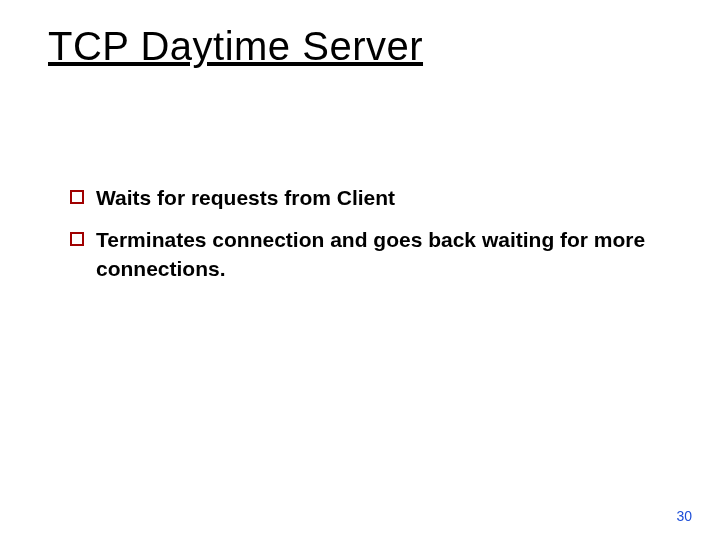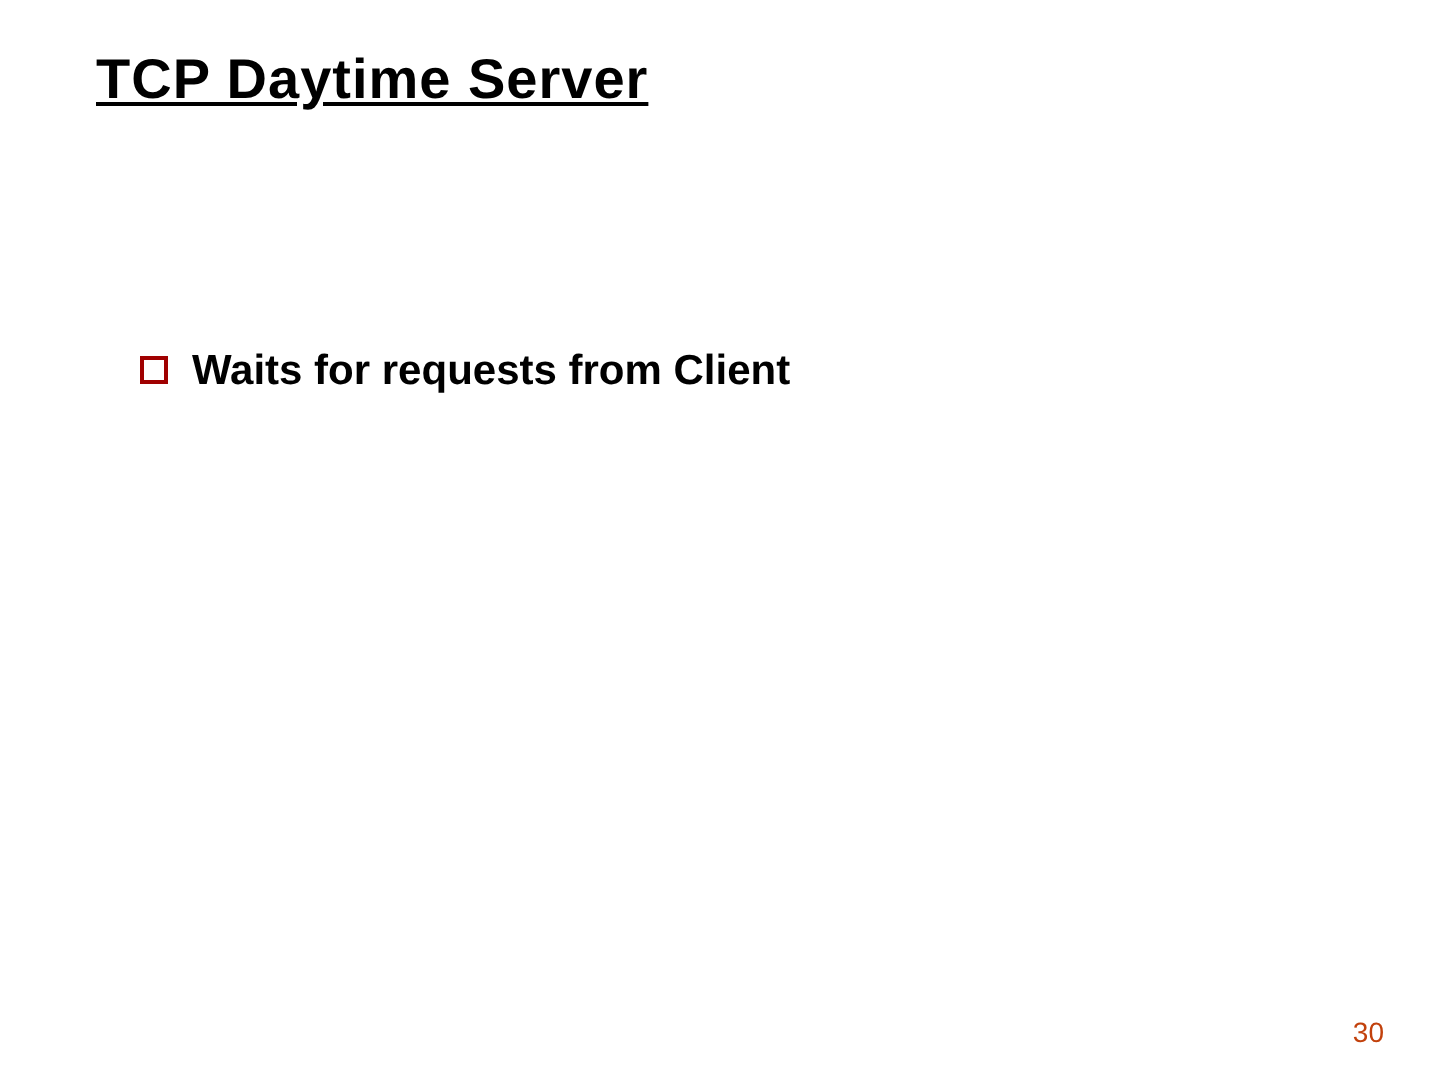--- a/index.html
+++ b/index.html
@@ -16,35 +16,35 @@
   .slide {
     width: 720px;
     height: 540px;
     position: relative;
     box-sizing: border-box;
   }
   .title {
     position: absolute;
     left: 48px;
     top: 24px;
-    font-size: 28px;
-    font-weight: bold;
+    font-size: 40px;
+    font-weight: normal;
     text-decoration: underline;
     letter-spacing: 0.5px;
   }
   .bullets {
     position: absolute;
     left: 70px;
     top: 170px;
     right: 60px;
   }
   .bullet {
     display: flex;
     align-items: flex-start;
-    margin: 2px 0;
+    margin: 14px 0;
     font-size: 21px;
     font-weight: bold;
     line-height: 1.35;
   }
   .bullet .marker {
     flex: 0 0 14px;
     width: 14px;
     height: 14px;
     border: 2px solid #a00000;
     background: #ffffff;
@@ -54,31 +54,35 @@
   }
   .bullet .text {
     flex: 1;
   }
   .page-number {
     position: absolute;
     right: 28px;
     bottom: 16px;
     font-family: Arial, sans-serif;
     font-size: 14px;
-    color: #c2410c;
+    color: #1d4ed8;
   }
 </style>
 </head>
 <body>
 
 <div class="slide">
 
   <div class="title">TCP Daytime Server</div>
 
   <div class="bullets">
     <div class="bullet">
       <span class="marker"></span>
       <span class="text">Waits for requests from Client</span>
     </div>
+    <div class="bullet">
+      <span class="marker"></span>
+      <span class="text">Terminates connection and goes back waiting for more connections.</span>
+    </div>
   </div>
 
   <div class="page-number">30</div>
 </div>
 
 </body></html>

